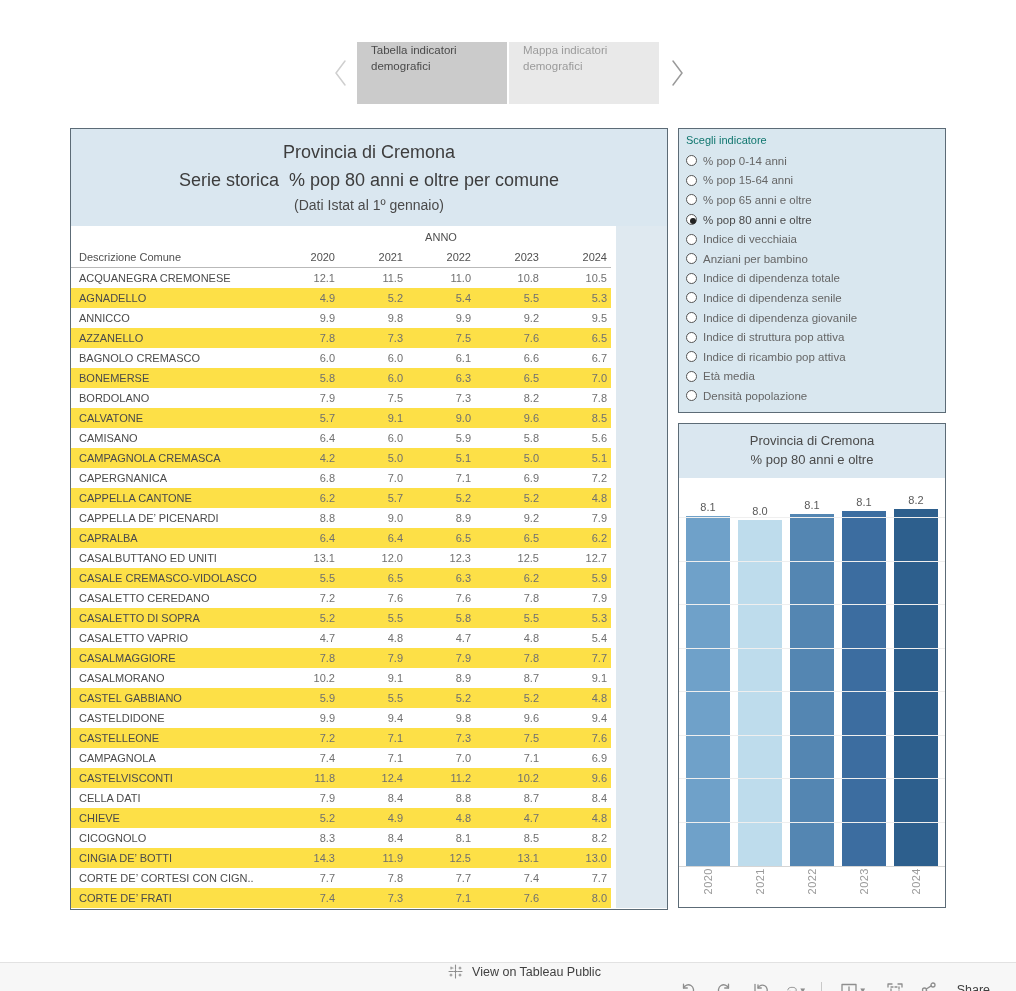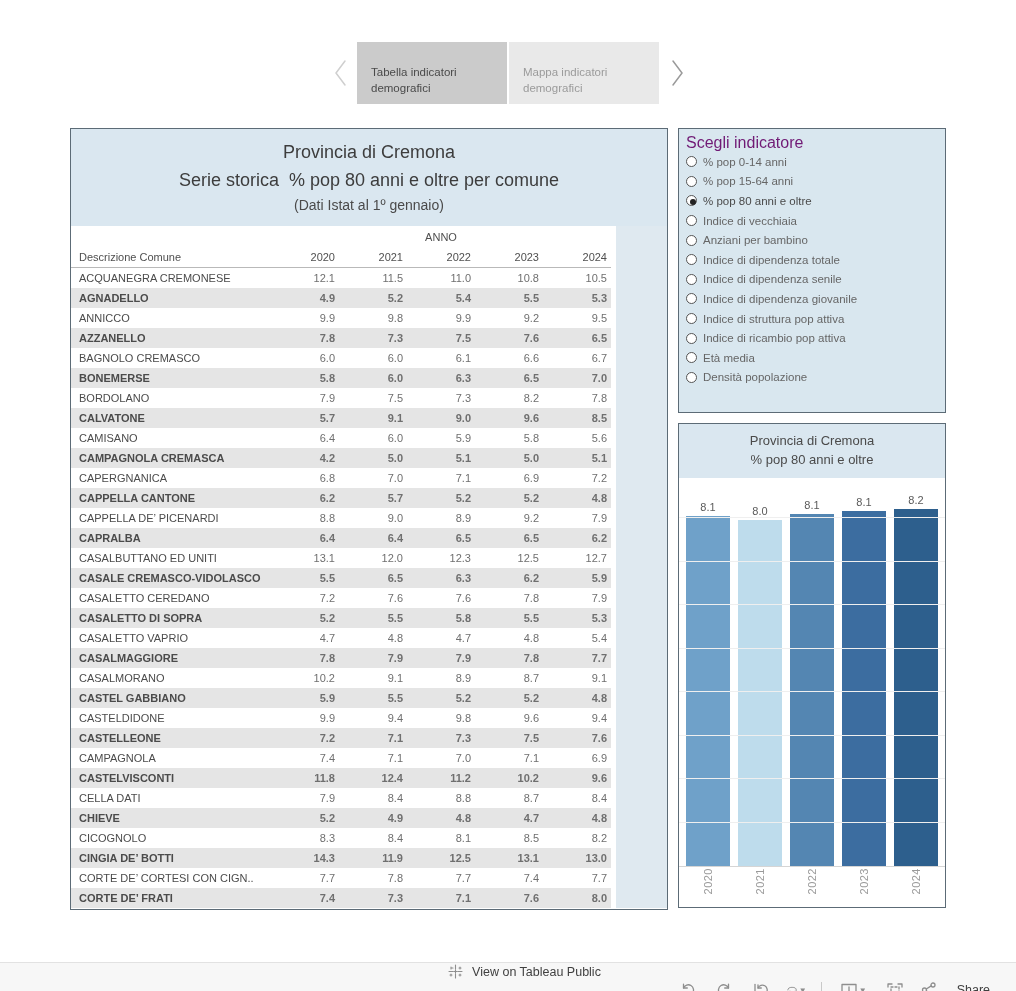--- a/index.html
+++ b/index.html
@@ -1,21 +1,21 @@
 <!DOCTYPE html>
 <html><head>
 <meta charset="utf-8">
 <style>
   * { margin:0; padding:0; box-sizing:border-box; }
   html,body { width:1016px; height:991px; background:#ffffff;
     font-family:"Liberation Sans","DejaVu Sans",sans-serif; overflow:hidden; position:relative; }
 
   
   .tabbar { position:absolute; left:0; top:38px; width:1016px; height:68px; }
-  .tab { position:absolute; top:4px; height:62px; width:150px; padding:23px 14px; font-size:11.5px; line-height:1.35; cursor:pointer; }
+  .tab { position:absolute; top:4px; height:62px; width:150px; padding:1px 14px; font-size:11.5px; line-height:1.35; cursor:pointer; }
   .tab.active { left:357px; background:#cbcbcb; color:#4a4a4a; }
   .tab.inactive { left:509px; background:#e9e9e9; color:#9b9b9b; }
   .chev { position:absolute; top:18px; width:26px; height:34px; cursor:pointer; }
   .chev.left { left:328px; }
   .chev.right { left:664px; }
 
   
   .table-panel { position:absolute; left:70px; top:128px; width:598px; height:782px;
     border:1px solid #5c6b76; background:#ffffff; }
   .band { background:#dae7f0; }
@@ -25,28 +25,28 @@
   .tp-band .t3 { font-size:14px; color:#4a4a4a; }
   .tp-body { position:relative; height:682px; }
   .blue-strip { position:absolute; right:0; top:0; bottom:0; width:51px; background:#dfe9f0; }
   .anno-row { height:20px; font-size:11px; color:#4f4f4f; position:relative; }
   .anno-label { position:absolute; left:200px; width:340px; text-align:center; top:5px; }
   .colhead-row { height:22px; display:flex; align-items:center; font-size:11px; color:#4f4f4f;
     border-bottom:1px solid #b9b9b9; width:540px; }
   .name-col { width:200px; padding-left:8px; }
   .num-col { width:68px; text-align:right; padding-right:4px; }
   .trow { height:20px; display:flex; align-items:center; font-size:11px; width:540px; }
-  .trow.striped { background:#e5e5e5;font-weight:bold; }
+  .trow.striped { background:#fde047; }
   .trow .name-col { color:#4b4b4b; white-space:nowrap; overflow:hidden; }
   .trow .num-col { color:#6f6f6f; }
 
   
   .ind-panel { position:absolute; left:678px; top:128px; width:268px; height:285px;
     border:1px solid #5c6b76; background:#d9e7ef; padding:5px 7px 4px 7px; }
-  .ind-title { font-size:16px; color:#701a75; }
+  .ind-title { font-size:11px; color:#0f766e; margin-bottom:5px; }
   .opt { height:19.6px; display:flex; align-items:center; font-size:11.5px; color:#666666; cursor:pointer; }
   .opt.selected { color:#4a4a4a; }
   .radio { width:11px; height:11px; border:1px solid #555555; border-radius:50%; background:#ffffff;
     margin-right:6px; flex:0 0 11px; position:relative; }
   .opt.selected .radio::after { content:""; position:absolute; left:2.5px; top:2.5px; width:6px; height:6px;
     border-radius:50%; background:#222222; }
 
   
   .chart-panel { position:absolute; left:678px; top:423px; width:268px; height:485px;
     border:1px solid #5c6b76; background:#ffffff; }
@@ -381,20 +381,24 @@
   <div class="ind-title">Scegli indicatore</div>
   <div>
       <div class="opt">
         <span class="radio"></span>
         <span>% pop 0-14 anni</span>
       </div>
       <div class="opt">
         <span class="radio"></span>
         <span>% pop 15-64 anni</span>
       </div>
+      <div class="opt">
+        <span class="radio"></span>
+        <span>% pop 65 anni e oltre</span>
+      </div>
       <div class="opt selected">
         <span class="radio"></span>
         <span>% pop 80 anni e oltre</span>
       </div>
       <div class="opt">
         <span class="radio"></span>
         <span>Indice di vecchiaia</span>
       </div>
       <div class="opt">
         <span class="radio"></span>

